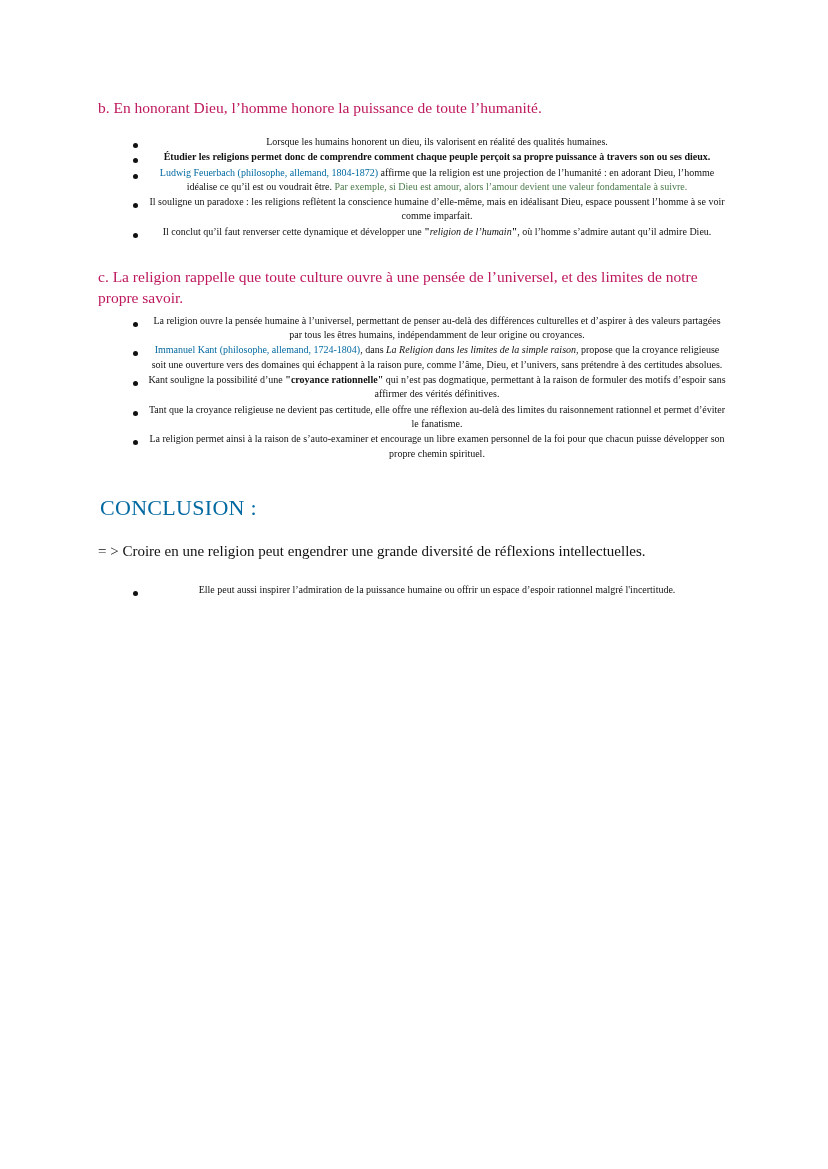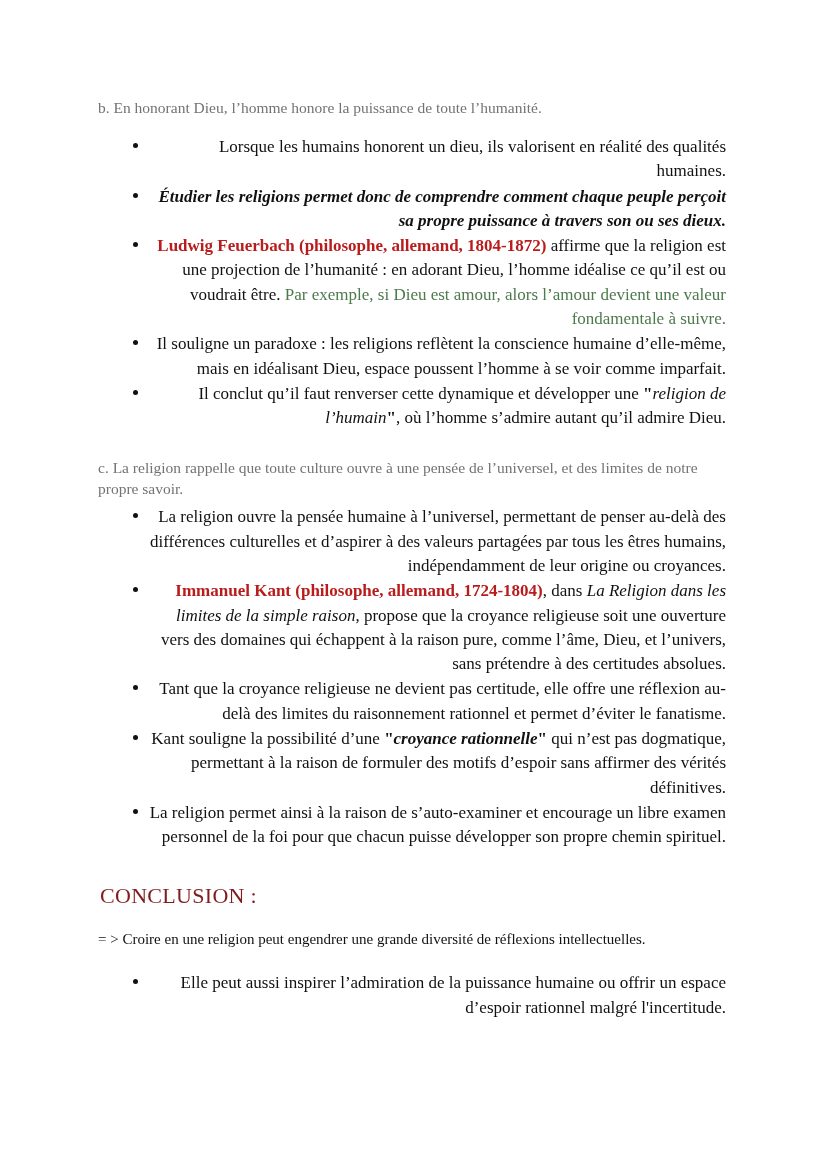--- a/index.html
+++ b/index.html
@@ -21,78 +21,77 @@
   }
   .content {
     position: absolute;
     left: 98px;
     top: 98px;
     width: 628px;
   }
 
   
   .sec-heading {
-    color: #737373;
+    color: #be185d;
     font-size: 15.5px;
     line-height: 1.35;
     font-weight: 400;
     margin: 0 0 16px 0;
   }
   .sec-heading.second {
     margin-top: 28px;
     margin-bottom: 5px;
   }
 
   
   ul.bullets {
     list-style: none;
     margin: 0 0 0 0;
     padding: 0;
   }
   ul.bullets > li {
     position: relative;
     padding-left: 50px;
     margin-bottom: 1px;
-    font-size: 17px;
+    font-size: 10px;
     line-height: 1.43;
-    text-align: right;
+    text-align: center;
   }
   ul.bullets > li::before {
     content: "";
     position: absolute;
     left: 35px;
     top: 8px;
     width: 5px;
     height: 5px;
     border-radius: 50%;
     background: #111111;
   }
 
   
   .bi {
     font-weight: bold;
-    font-style: italic;
   }
   .b { font-weight: bold; }
   .i { font-style: italic; font-family: Liberation Serif, serif; }
   .magenta {
-    color: #b91c1c;
-    font-weight: bold;
+    color: #0369a1;
+    font-weight: normal;
   }
   .green {
     color: #4c7a4c;
   }
   .quote-mark {
     font-weight: bold;
     font-style: normal;
   }
 
   
   .conclusion-title {
-    color: #7f1d1d;
+    color: #0369a1;
     font-size: 22px;
     font-weight: 400;
     letter-spacing: 0.3px;
     margin: 34px 0 20px 2px;
   }
   .para {
     font-size: 15px;
     line-height: 1.45;
     margin: 0 0 20px 0;
     width: 625px;
@@ -121,22 +120,22 @@
         <li><span class="magenta">Ludwig Feuerbach (philosophe, allemand, 1804-1872)</span><span> affirme que la religion est une projection de l’humanité : en adorant Dieu, l’homme idéalise ce qu’il est ou voudrait être. </span><span class="green">Par exemple, si Dieu est amour, alors l’amour devient une valeur fondamentale à suivre.</span></li>
         <li><span>Il souligne un paradoxe : les religions reflètent la conscience humaine d’elle-même, mais en idéalisant Dieu, espace poussent l’homme à se voir comme imparfait.</span></li>
         <li><span>Il conclut qu’il faut renverser cette dynamique et développer une </span><span class="quote-mark">"</span><span class="i">religion de l’humain</span><span class="quote-mark">"</span><span>, où l’homme s’admire autant qu’il admire Dieu.</span></li>
       </ul>
 
     <h2 class="sec-heading second">c. La religion rappelle que toute culture ouvre à une pensée de l’universel, et des limites de notre propre savoir.</h2>
 
     <ul class="bullets">
         <li><span>La religion ouvre la pensée humaine à l’universel, permettant de penser au-delà des différences culturelles et d’aspirer à des valeurs partagées par tous les êtres humains, indépendamment de leur origine ou croyances.</span></li>
         <li><span class="magenta">Immanuel Kant (philosophe, allemand, 1724-1804)</span><span>, dans </span><span class="i">La Religion dans les limites de la simple raison</span><span>, propose que la croyance religieuse soit une ouverture vers des domaines qui échappent à la raison pure, comme l’âme, Dieu, et l’univers, sans prétendre à des certitudes absolues.</span></li>
+        <li><span>Kant souligne la possibilité d’une </span><span class="quote-mark">"</span><span class="bi">croyance rationnelle</span><span class="quote-mark">"</span><span> qui n’est pas dogmatique, permettant à la raison de formuler des motifs d’espoir sans affirmer des vérités définitives.</span></li>
         <li><span>Tant que la croyance religieuse ne devient pas certitude, elle offre une réflexion au-delà des limites du raisonnement rationnel et permet d’éviter le fanatisme.</span></li>
-        <li><span>Kant souligne la possibilité d’une </span><span class="quote-mark">"</span><span class="bi">croyance rationnelle</span><span class="quote-mark">"</span><span> qui n’est pas dogmatique, permettant à la raison de formuler des motifs d’espoir sans affirmer des vérités définitives.</span></li>
         <li><span>La religion permet ainsi à la raison de s’auto-examiner et encourage un libre examen personnel de la foi pour que chacun puisse développer son propre chemin spirituel.</span></li>
       </ul>
 
     <h2 class="conclusion-title">CONCLUSION :</h2>
 
     <p class="para"><span>= &gt; Croire en une religion peut engendrer une grande diversité de réflexions intellectuelles.</span></p>
 
     <ul class="bullets gap-list">
         <li><span>Elle peut aussi inspirer l’admiration de la puissance humaine ou offrir un espace d’espoir rationnel malgré l'incertitude.</span></li>
       </ul>

